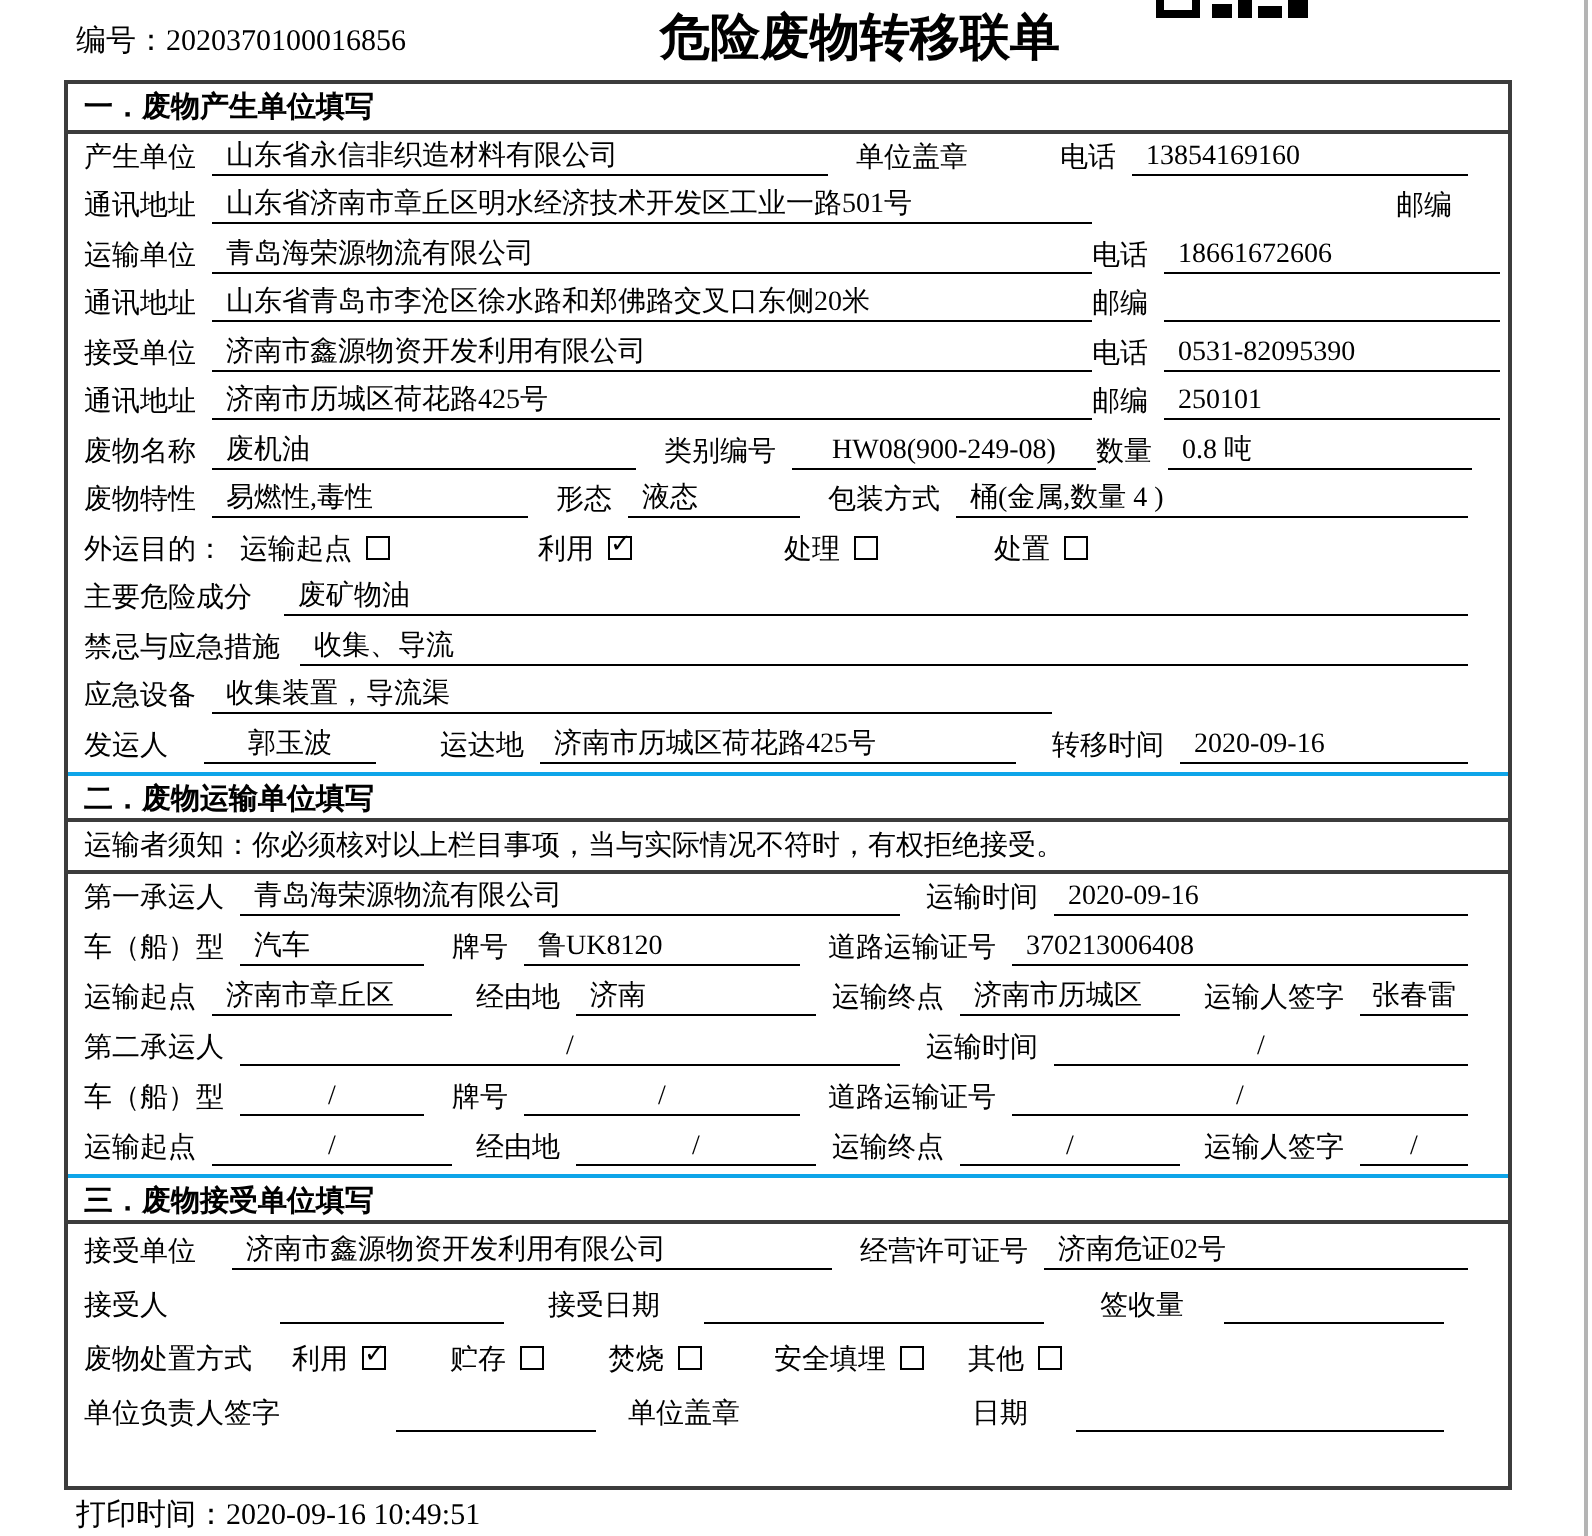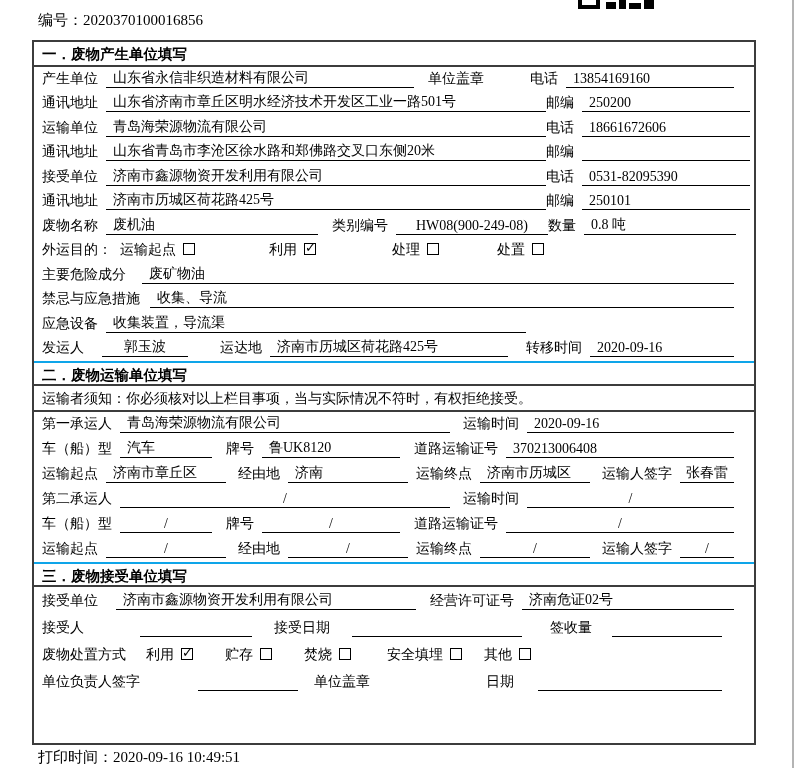--- a/index.html
+++ b/index.html
@@ -43,20 +43,21 @@
 </style>
 </head>
 <body>
 
 <div class="page">
 
   <div class="serial">
     <span>编号：</span><span>2020370100016856</span>
   </div>
 
+  <div class="title">危险废物转移联单</div>
 
   <div class="qr">
     <span style="left:0;top:0;width:22px;height:9px;background:transparent;border-left:4px solid #000;border-right:4px solid #000;border-bottom:4px solid #000;box-sizing:border-box;"></span>
     <span style="left:28px;top:2px;width:10px;height:7px;"></span>
     <span style="left:41px;top:0;width:7px;height:9px;"></span>
     <span style="left:51px;top:3px;width:12px;height:6px;"></span>
     <span style="left:66px;top:0;width:10px;height:9px;"></span>
   </div>
 
   <div class="formbox">
@@ -73,21 +74,20 @@
           <span class="gap"></span>
         <span class="uv" style="width:168px;">13854169160</span>
       </div>
 
       <div class="row">
         <span class="lb">通讯地址</span>
           <span class="gap"></span>
         <span class="uv" style="width:440px;">山东省济南市章丘区明水经济技术开发区工业一路501号</span>
         <span class="lb mla">邮编</span>
           <span class="gap"></span>
-        <span class="uv" style="width:168px;">250200</span>
       </div>
 
       <div class="row">
         <span class="lb">运输单位</span>
           <span class="gap"></span>
         <span class="uv" style="width:440px;">青岛海荣源物流有限公司</span>
         <span class="lb mla">电话</span>
           <span class="gap"></span>
         <span class="uv" style="width:168px;">18661672606</span>
       </div>
@@ -124,20 +124,31 @@
           <span class="gap"></span>
         <span class="uv" style="width:212px;">废机油</span>
         <span class="lb" style="margin-left:14px;font-family:Liberation Mono, monospace;">类别编号</span>
           <span class="gap"></span>
         <span class="uv ctr" style="width:152px;">HW08(900-249-08)</span>
         <span class="lb mla">数量</span>
           <span class="gap"></span>
         <span class="uv" style="width:152px;">0.8 吨</span>
       </div>
 
+      <div class="row">
+        <span class="lb">废物特性</span>
+          <span class="gap"></span>
+        <span class="uv" style="width:158px;">易燃性,毒性</span>
+        <span class="lb" style="margin-left:14px;">形态</span>
+          <span class="gap"></span>
+        <span class="uv" style="width:86px;">液态</span>
+        <span class="lb" style="margin-left:14px;">包装方式</span>
+          <span class="gap"></span>
+        <span class="uv flex1">桶(金属,数量 4 )</span>
+      </div>
 
       <div class="row">
         <span class="lb">外运目的：</span>
         <span class="opt" style="margin-left:8px;">
           <span>运输起点</span><span class="cb"></span>
         </span>
         <span class="opt" style="margin-left:74px;">
           <span>利用</span><span class="cb checked"></span>
         </span>
         <span class="opt" style="margin-left:76px;">

